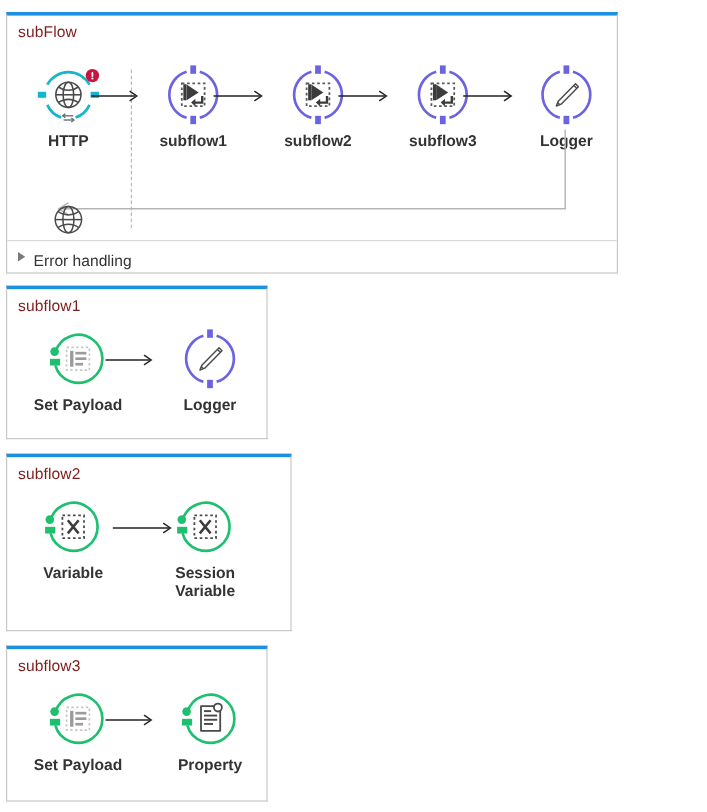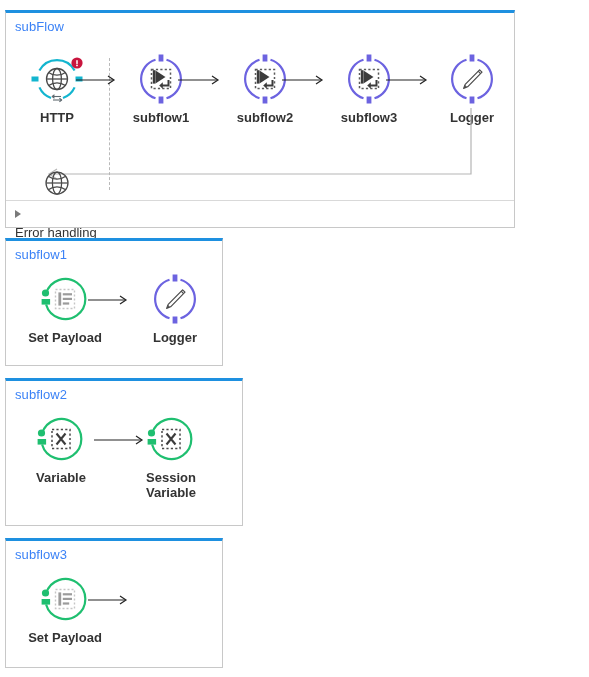--- a/index.html
+++ b/index.html
@@ -20,21 +20,21 @@
     position:absolute;
     background:#ffffff;
     border:1px solid #c8c8c8;
     border-top:3px solid #1e90e0;
     box-sizing:border-box;
   }
   .panel-title{
     position:absolute;
     left:9px;top:6px;
     font-size:13px;
-    color:#3b82f6;
+    color:#7f1d1d;
     white-space:nowrap;
     letter-spacing:0.1px;
   }
 
   #panel-subflow{left:5px;top:10px;width:510px;height:218px;}
   #panel-subflow1{left:5px;top:238px;width:218px;height:128px;}
   #panel-subflow2{left:5px;top:378px;width:238px;height:148px;}
   #panel-subflow3{left:5px;top:538px;width:218px;height:130px;}
 
   
@@ -70,21 +70,20 @@
     border-top:1px solid #d9d9d9;
   }
   .err-row{
     position:absolute;
     left:9px;
     display:flex;
     align-items:flex-start;
     gap:7px;
     font-size:13px;
     color:#333333;
-    flex-direction:column;
   }
   .tri{
     width:0;height:0;
     border-top:4.5px solid transparent;
     border-bottom:4.5px solid transparent;
     border-left:6px solid #7a7a7a;
   }
 
   
   .plain-globe{position:absolute;}
@@ -346,20 +345,38 @@
             <rect x="19.4" y="19.4" width="2.8" height="13.2" fill="#9b9b9b"></rect>
             <rect x="23.8" y="20.2" width="9.2" height="2.2" fill="#9b9b9b"></rect>
             <rect x="23.8" y="24.8" width="9.2" height="2.2" fill="#9b9b9b"></rect>
             <rect x="23.8" y="29.4" width="6.4" height="2.2" fill="#9b9b9b"></rect>
           </g>
         </svg>
       </div>
       <div class="label">Set Payload</div>
     </div>
 
+    <div class="node" style="left:126px;top:32px;">
+      <div class="ring-wrap">
+        <svg width="52" height="52" viewBox="0 0 52 52">
+          <path d="M 7.1 20.5 A 20 20 0 1 1 7.1 31.5" fill="none" stroke="#1fbf70" stroke-width="2.2"></path>
+          <circle cx="6.5" cy="20" r="3.6" fill="#1fbf70"></circle>
+          <rect x="2.6" y="26" width="8.5" height="5.6" fill="#1fbf70"></rect>
+          <g>
+            <path d="M 18.5 15.5 L 31.5 15.5 L 34.5 18.5 L 34.5 36 L 18.5 36 Z" fill="#ffffff" stroke="#4a4a4a" stroke-width="1.5" stroke-linejoin="round"></path>
+            <rect x="21" y="22.5" width="11" height="1.6" fill="#4a4a4a"></rect>
+            <rect x="21" y="26" width="11" height="1.6" fill="#4a4a4a"></rect>
+            <rect x="21" y="29.5" width="7.5" height="1.6" fill="#4a4a4a"></rect>
+            <rect x="21" y="18.8" width="6" height="1.6" fill="#4a4a4a"></rect>
+            <circle cx="32.6" cy="16.6" r="3.3" fill="#ffffff" stroke="#4a4a4a" stroke-width="1.5"></circle>
+          </g>
+        </svg>
+      </div>
+      <div class="label">Property</div>
+    </div>
 
     <svg class="arrow" style="left:74px;top:52px;" width="56" height="14">
       <line x1="8" y1="7" x2="45" y2="7" stroke="#222222" stroke-width="1.2"></line>
       <polyline points="40,3 46,7 40,11" fill="none" stroke="#222222" stroke-width="1.2"></polyline>
     </svg>
   </div>
 
 </div>
 
 </body></html>

